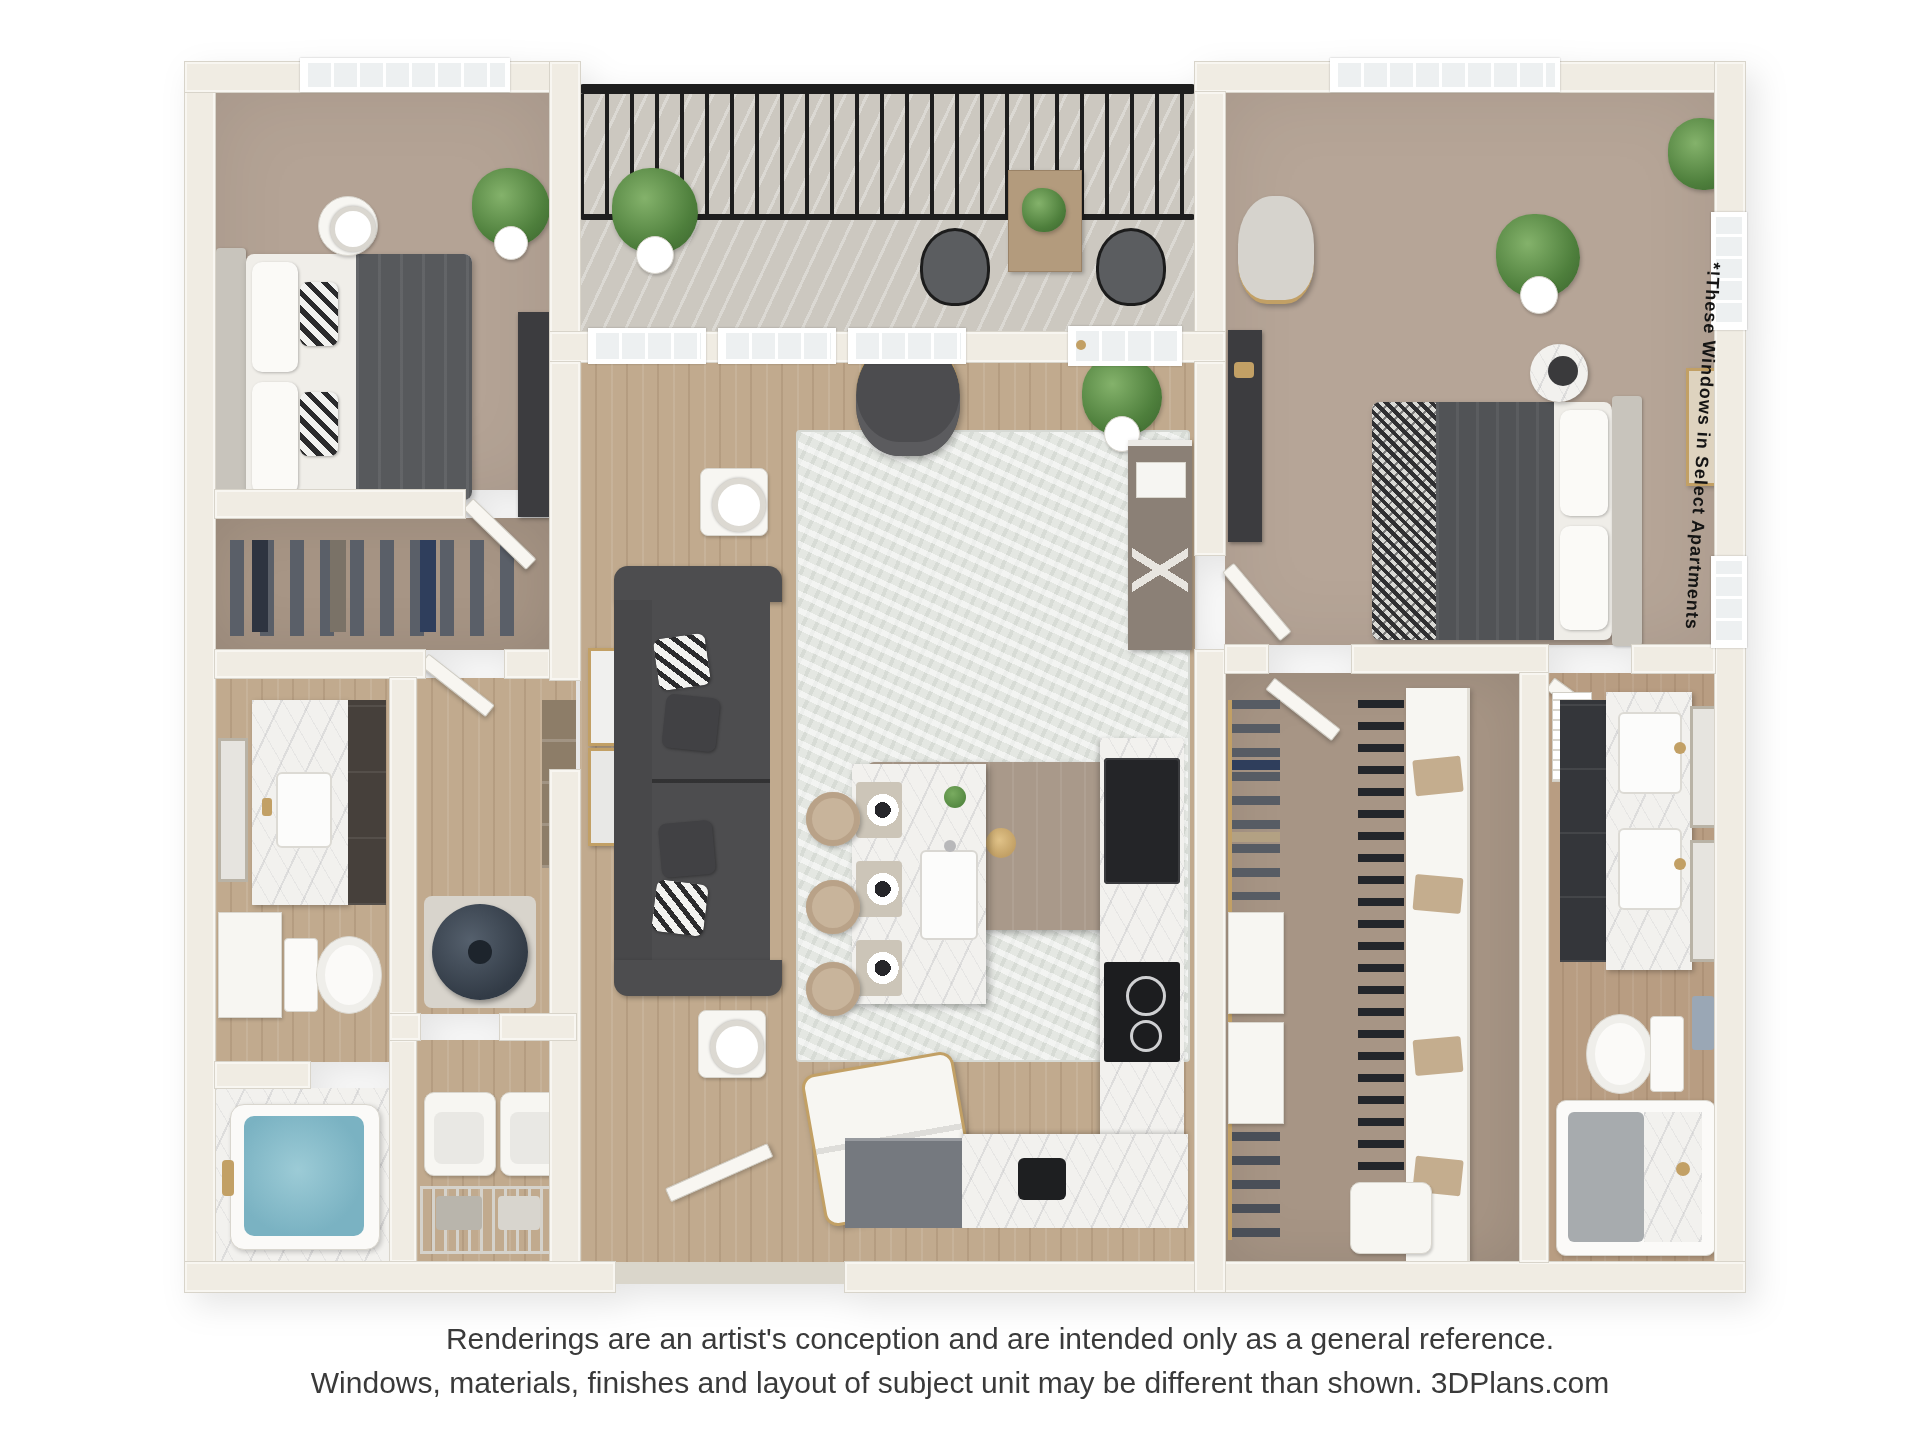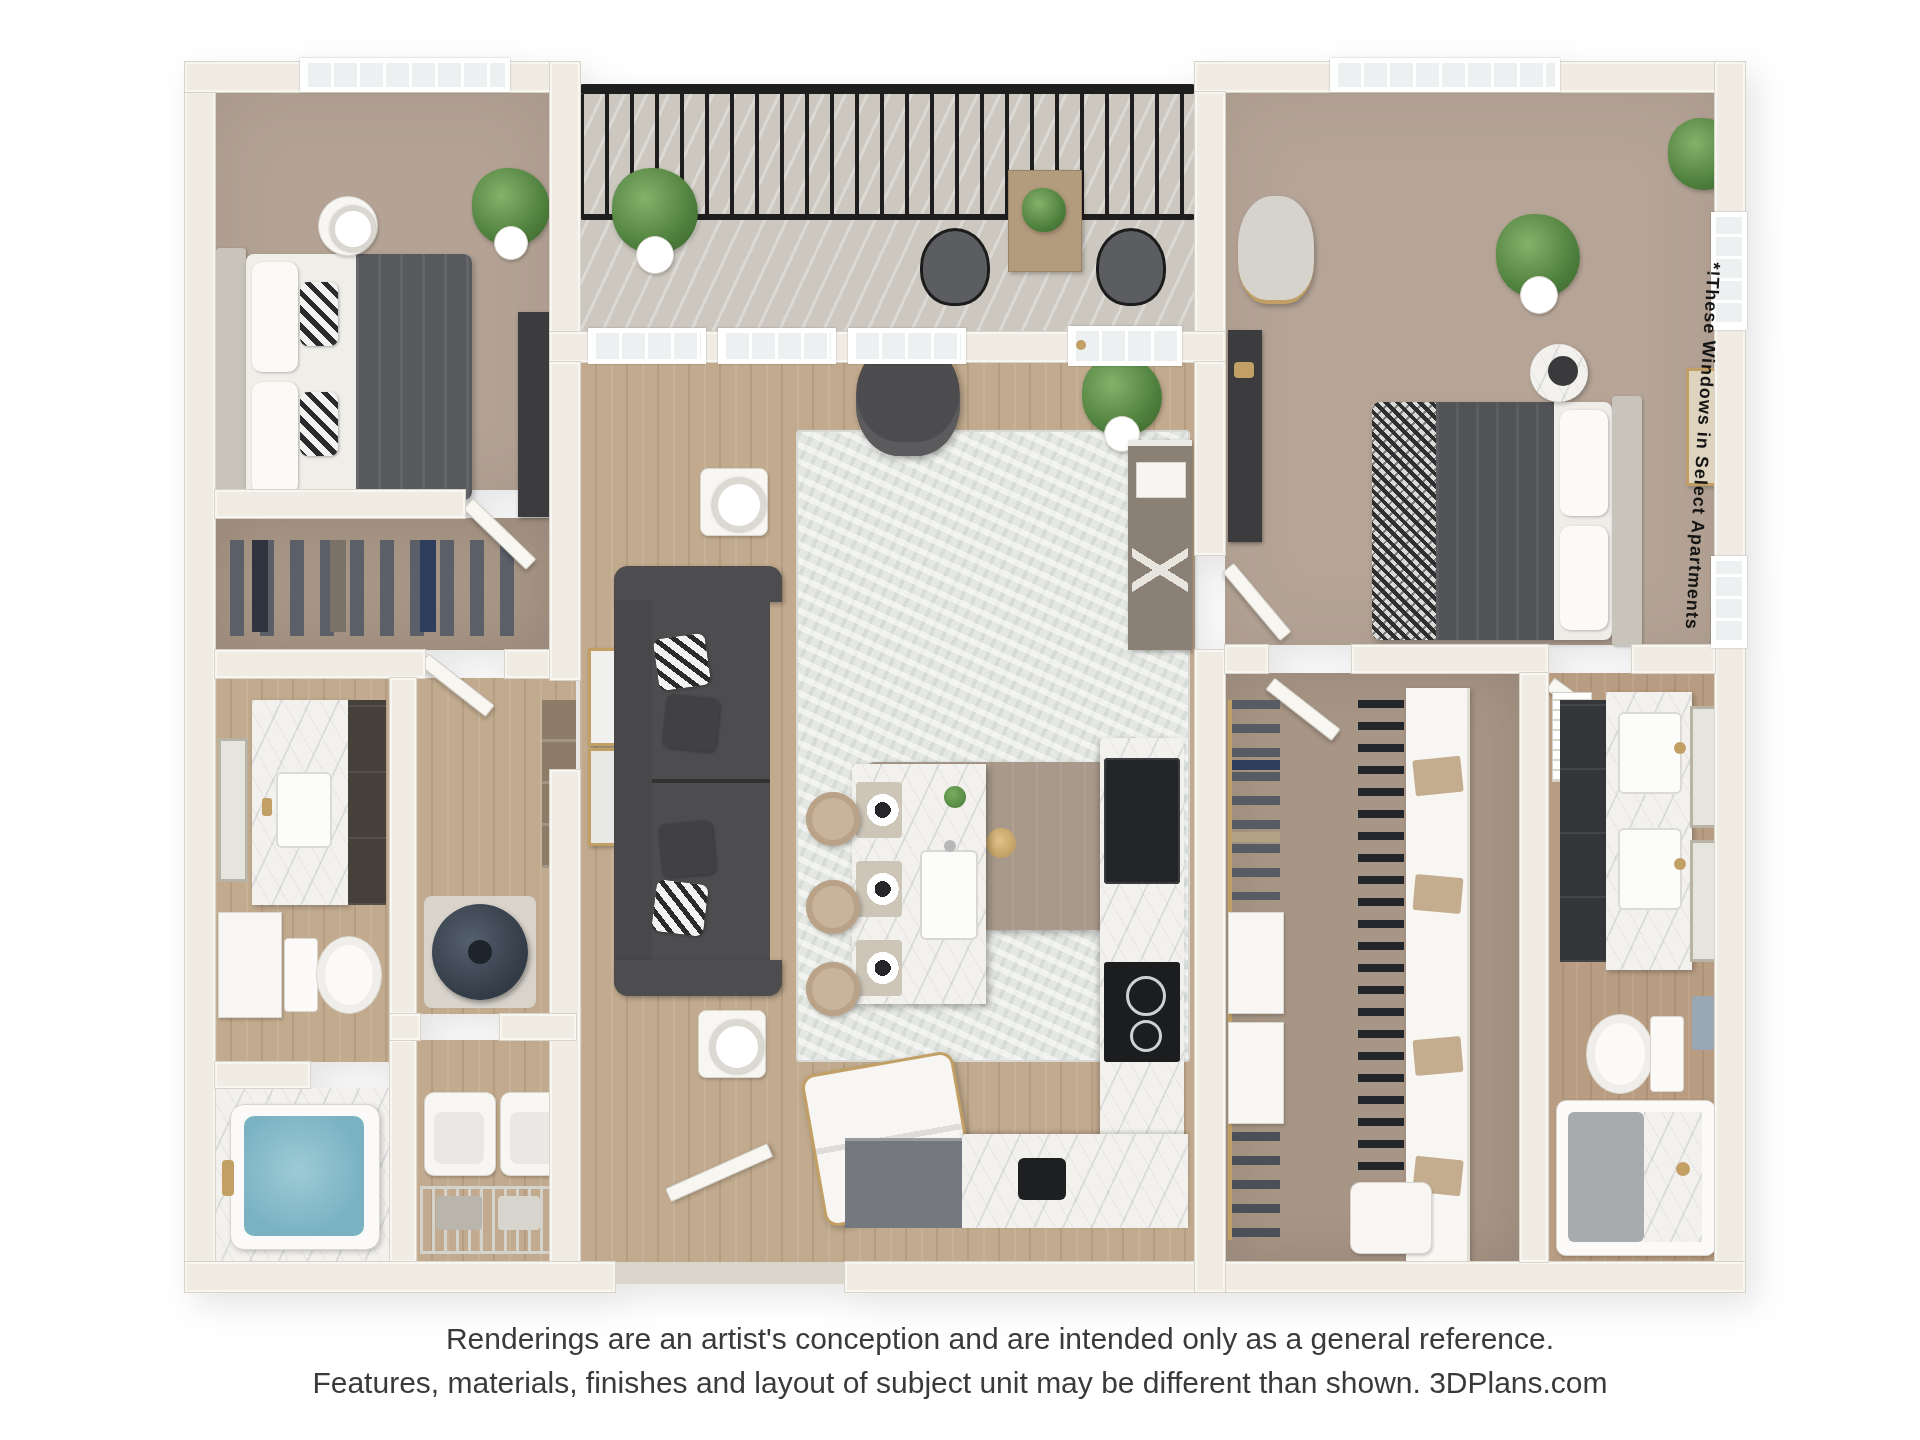--- a/index.html
+++ b/index.html
@@ -282,13 +282,13 @@
     </div>
   <div class="f window" style="left:1068px;top:326px;width:114px;height:40px;">
     <div class="glassH"></div>
     <div class="f goldline" style="left:8px;top:14px;width:10px;height:10px;border-radius:50%;"></div>
   </div>
 
 </div>
 
 <div class="f note-vert" style="left:1692px;top:262px;height:360px;">*!These Windows in Select Apartments</div>
 <div class="f disc" style="left:0px;top:1316px;margin-left:40px;">Renderings are an artist's conception and are intended only as a general reference.</div>
-<div class="f disc" style="left:0px;top:1360px;">Features, materials, finishes and layout of subject unit may be different than shown. 3DPlans.com</div>
+<div class="f disc" style="left:0px;top:1360px;">Windows, materials, finishes and layout of subject unit may be different than shown. 3DPlans.com</div>
 
 </body></html>

